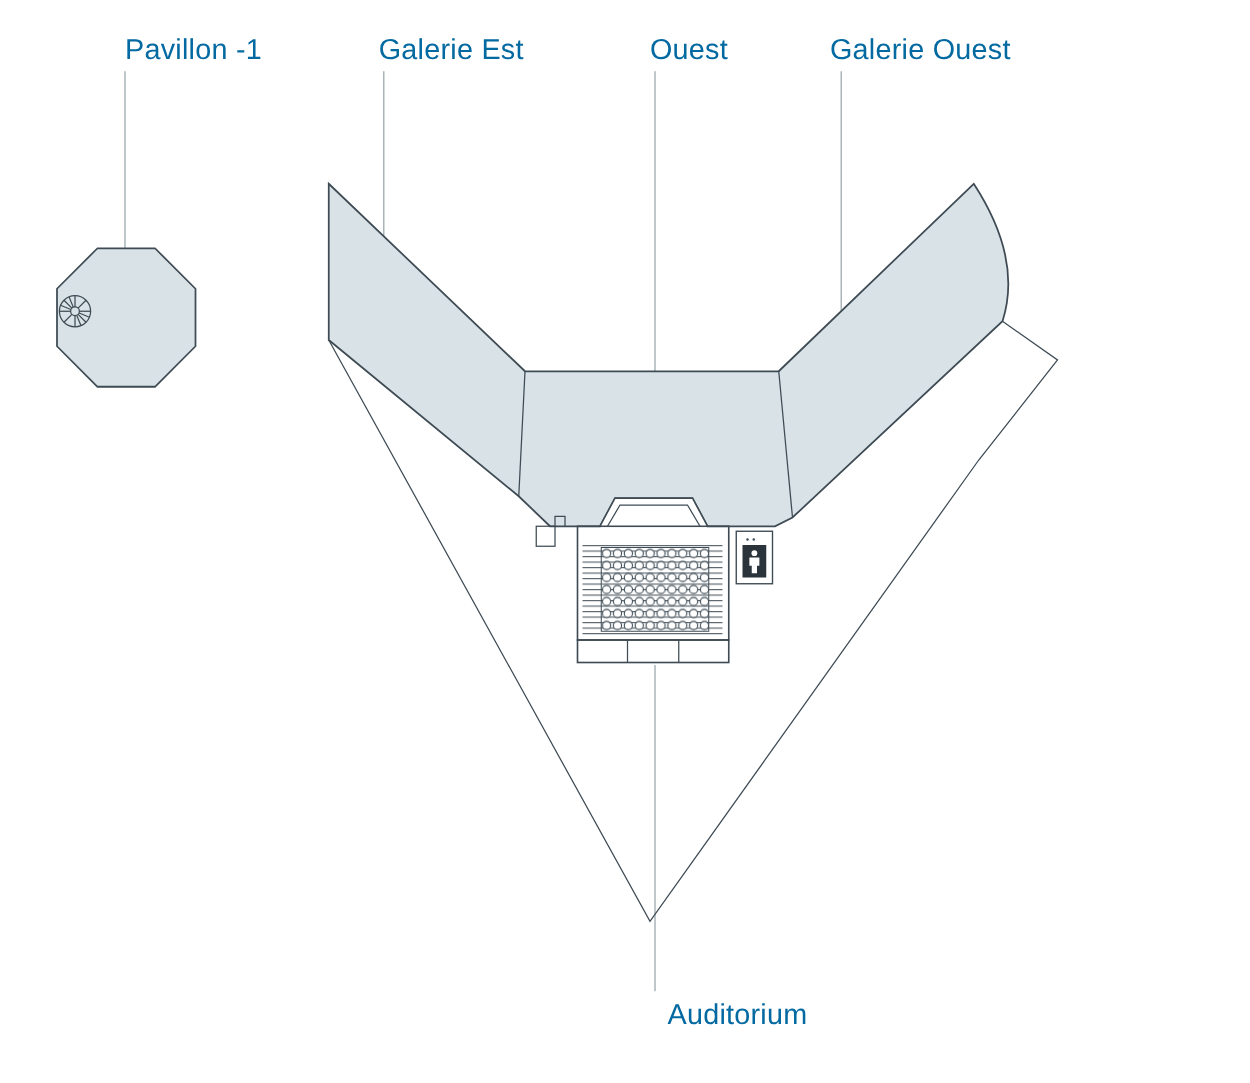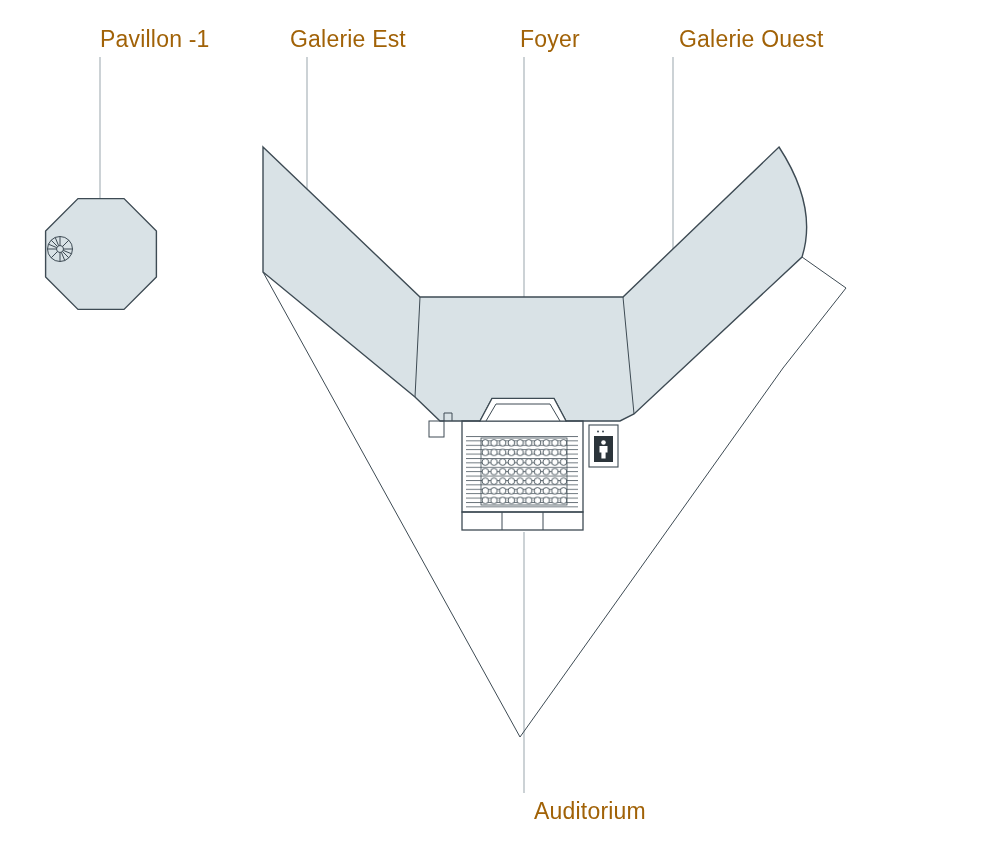--- a/index.html
+++ b/index.html
@@ -9,21 +9,21 @@
     height: 866px;
     background: #ffffff;
     font-family: "Liberation Sans", sans-serif;
     overflow: hidden;
   }
   .plan-svg { position: absolute; inset: 0; }
   .label {
     position: absolute;
     font-size: 23px;
     line-height: 1.15;
-    color: #a16207;
+    color: #0369a1;
     letter-spacing: 0.2px;
     white-space: nowrap;
   }
   
   .ink   { stroke: #3e4b54; fill: none; }
   .shade { fill: #d9e2e6; stroke: #3e4b54; }
   .leader{ stroke: #aab4ba; stroke-width: 1.2; }
 </style>
 </head>
 <body>
@@ -99,18 +99,18 @@
       <rect class="ink" stroke-width="1.1" x="589" y="425" width="29" height="42"></rect>
       <circle cx="598" cy="431.5" r="1" fill="#3e4b54"></circle>
       <circle cx="603" cy="431.5" r="1" fill="#3e4b54"></circle>
       <rect x="594" y="436" width="19" height="26" fill="#2b343a"></rect>
       <circle cx="603.5" cy="442.5" r="2.3" fill="#ffffff"></circle>
       <path d="M599.5,446 L607.5,446 L607.5,452.5 L605.6,452.5 L605.6,458.5 L601.4,458.5 L601.4,452.5 L599.5,452.5 Z" fill="#ffffff"></path>
     </g>
   </svg>
 
   <div class="label" style="left:100px; top:26px">Pavillon -1</div>
-  <div class="label" style="left:290px; top:26px">Galerie Est</div>
-  <div class="label" style="left:520px; top:26px">Foyer</div>
-  <div class="label" style="left:679px; top:26px">Galerie Ouest</div>
+  <div class="label" style="left:303px; top:26px">Galerie Est</div>
+  <div class="label" style="left:520px; top:26px">Ouest</div>
+  <div class="label" style="left:664px; top:26px">Galerie Ouest</div>
   <div class="label" style="left:534px; top:798px">Auditorium</div>
 
 </div>
 
 </body></html>

